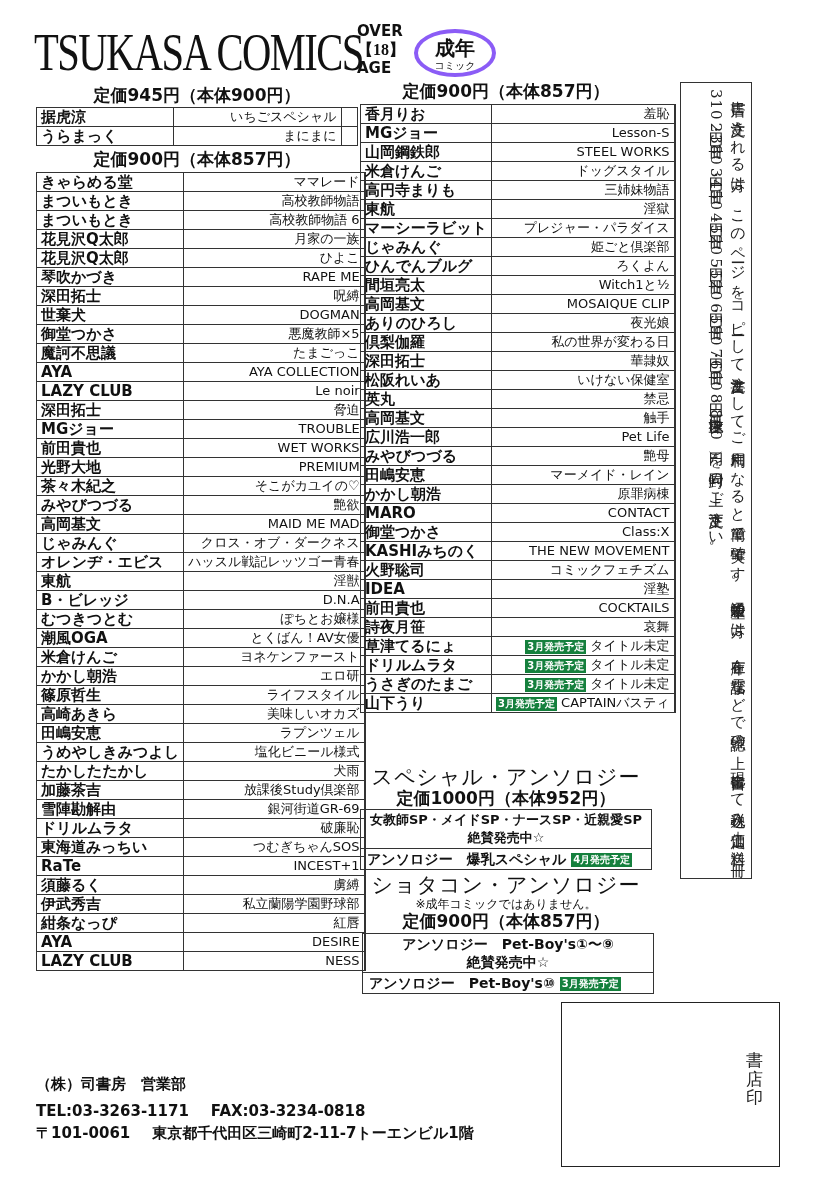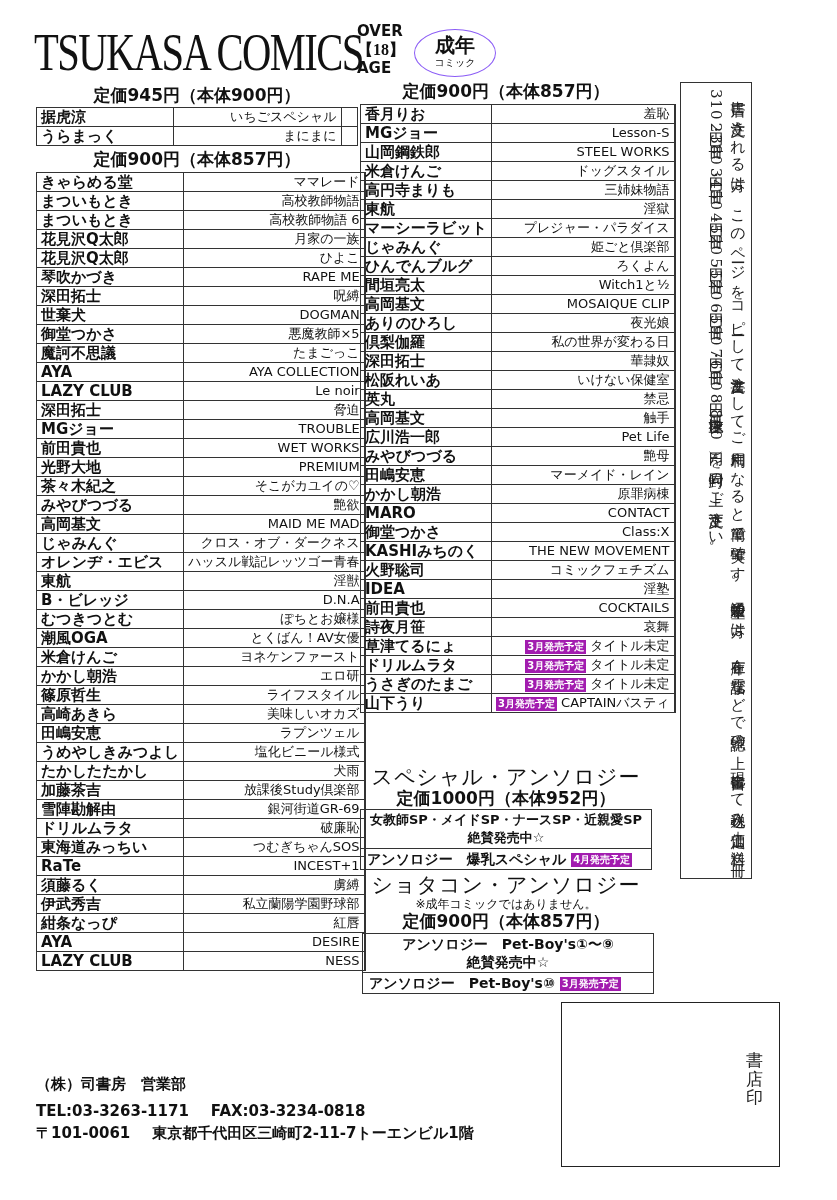--- a/index.html
+++ b/index.html
@@ -11,21 +11,21 @@
   .brand {
     left: 34px; top: 22px; width: 310px; height: 62px;
     font-family: "Liberation Serif", "DejaVu Serif", serif;
     font-size: 52px; line-height: 62px; letter-spacing: -2px;
     transform: scaleX(0.78); transform-origin: left top; white-space: nowrap; color: #111;
   }
   .over18 { left: 357px; top: 24px; width: 60px; font-weight: bold; font-family: "DejaVu Sans", sans-serif; }
   .over18 .l1, .over18 .l3 { font-size: 15px; line-height: 15px; letter-spacing: 0px; }
   .over18 .l2 { font-family: "Liberation Serif", serif; font-size: 16px; line-height: 22px; }
   .seinen {
-    left: 414px; top: 29px; width: 82px; height: 48px; border: 1px solid #8b5cf6; border-radius: 50%;
+    left: 414px; top: 29px; width: 82px; height: 48px; border: 4px solid #8b5cf6; border-radius: 50%;
     text-align: center; box-sizing: border-box;
   }
   .seinen .big { font-size: 20px; font-weight: bold; line-height: 24px; margin-top: 3px; }
   .seinen .small { font-size: 10px; line-height: 12px; }
   .price {
     font-weight: bold; font-size: 17px; line-height: 22px; white-space: nowrap; text-align: center;
   }
   table.list { border-collapse: collapse; position: absolute; padding-left: 12px; }
   table.list td {
     border: 1px solid #333; height: 18px; padding: 0 4px; font-size: 15px; line-height: 18px;
@@ -34,21 +34,21 @@
   table.list td.author { font-weight: bold; }
   table.list td.title { text-align: right; font-size: 13px; }
   table.list td.check { width: 16px; padding: 0; }
   .left-col { left: 36px; width: 322px; }
   .left-col td.author { width: 130px; }
   .left-col td.title { width: 160px; }
   .mid-col { left: 360px; width: 292px; }
   .mid-col td.author { width: 110px; }
   .mid-col td.title { width: 150px; }
   .badge {
-    display: inline-block; background: #a21caf; color: #fff; font-size: 10px; line-height: 14px;
+    display: inline-block; background: #15803d; color: #fff; font-size: 10px; line-height: 14px;
     padding: 0 2px; margin-right: 4px; font-weight: bold; vertical-align: middle;
   }
   .sec-head { font-size: 21px; line-height: 26px; text-align: center; white-space: nowrap; letter-spacing: 1px; }
   .sec-note { font-size: 12px; line-height: 14px; text-align: center; }
   .boxed {
     position: absolute; border: 1px solid #333; box-sizing: border-box;
   }
   .boxed .row { border-bottom: 1px solid #333; font-weight: bold; font-size: 14px; text-align: center; line-height: 18px; padding: 1px 2px; white-space: nowrap; }
   .boxed .row:last-child { border-bottom: none; }
   .vert-box {

